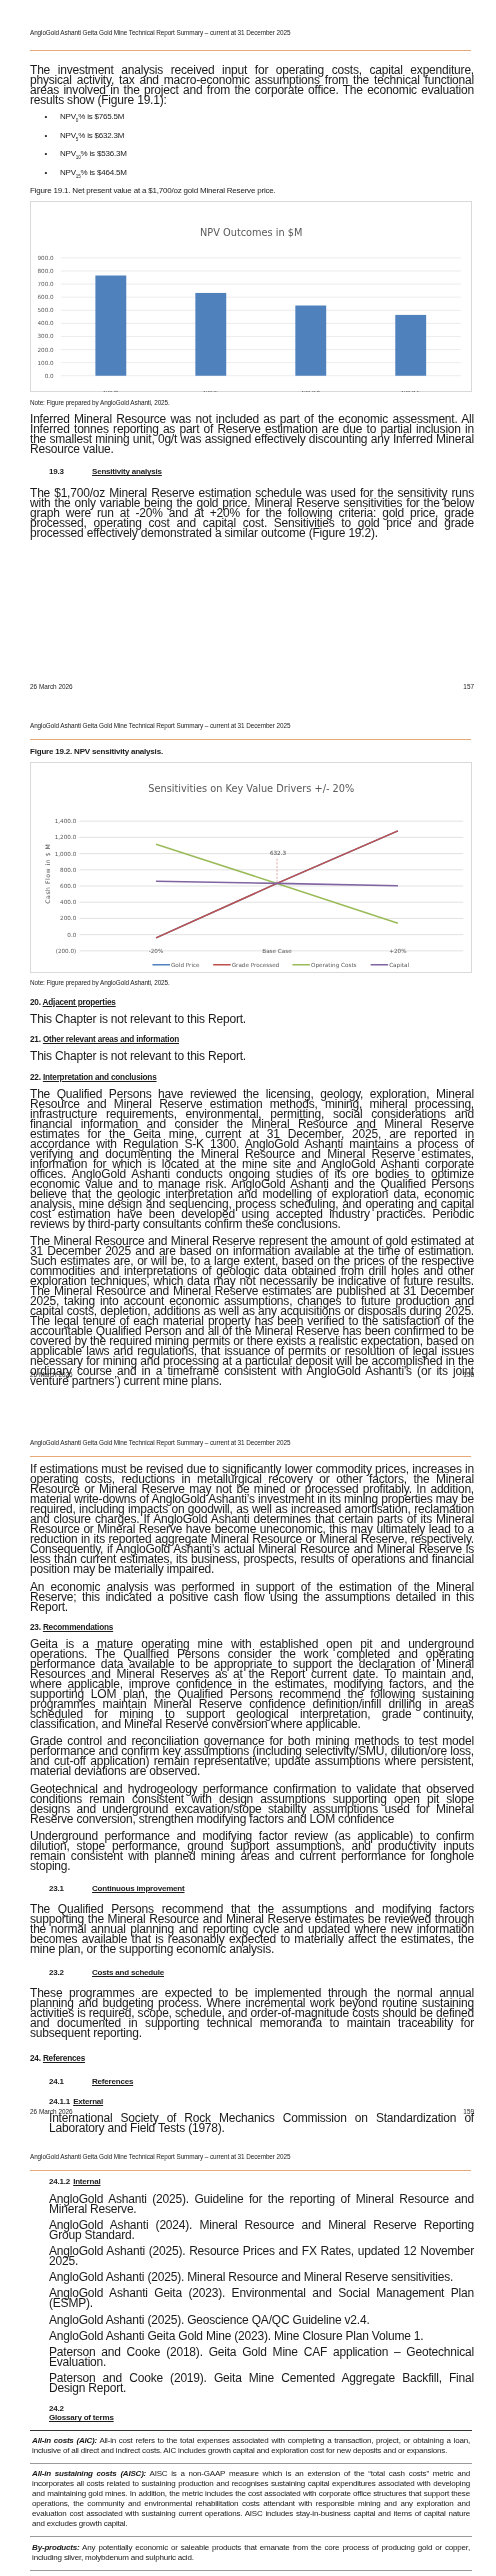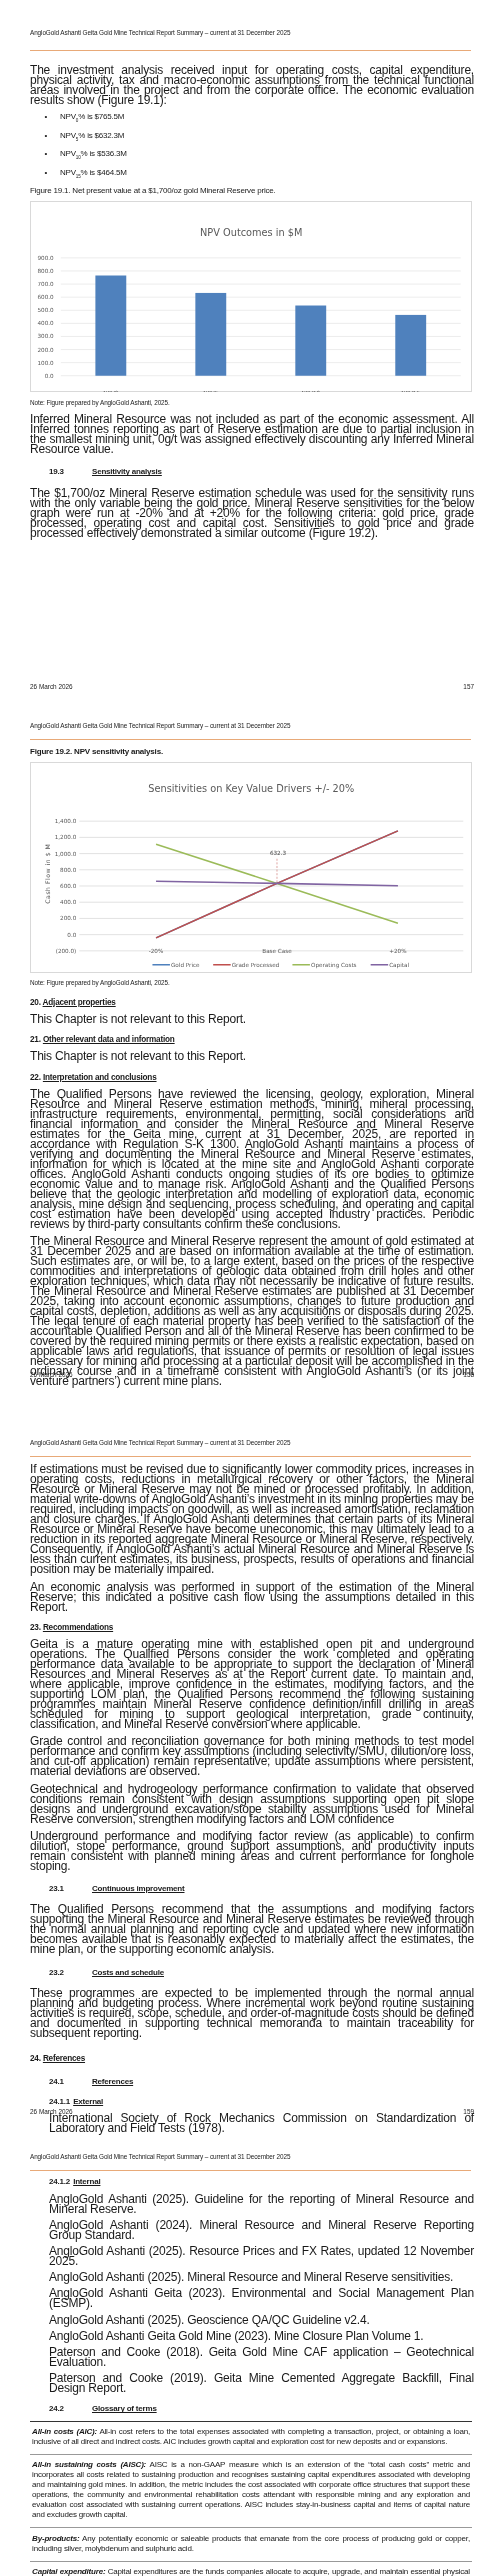--- a/index.html
+++ b/index.html
@@ -168,21 +168,21 @@
           <text x="696" y="396">Capital</text>
         </g>
     </svg>
   </div>
 
   <div class="note">Note: Figure prepared by AngloGold Ashanti, 2025.</div>
 
   <h2 class="chap"><span>20.</span> <span class="ttl">Adjacent properties</span></h2>
   <p class="body">This Chapter is not relevant to this Report.</p>
 
-  <h2 class="chap"><span>21.</span> <span class="ttl">Other relevant data and information</span></h2>
+  <h2 class="chap"><span>21.</span> <span class="ttl">Other relevant areas and information</span></h2>
   <p class="body">This Chapter is not relevant to this Report.</p>
 
   <h2 class="chap"><span>22.</span> <span class="ttl">Interpretation and conclusions</span></h2>
   <p class="body">The Qualified Persons have reviewed the licensing, geology, exploration, Mineral Resource and Mineral Reserve estimation methods, mining, mineral processing, infrastructure requirements, environmental, permitting, social considerations and financial information and consider the Mineral Resource and Mineral Reserve estimates for the Geita mine, current at 31 December, 2025, are reported in accordance with Regulation S-K 1300. AngloGold Ashanti maintains a process of verifying and documenting the Mineral Resource and Mineral Reserve estimates, information for which is located at the mine site and AngloGold Ashanti corporate offices. AngloGold Ashanti conducts ongoing studies of its ore bodies to optimize economic value and to manage risk. AngloGold Ashanti and the Qualified Persons believe that the geologic interpretation and modelling of exploration data, economic analysis, mine design and sequencing, process scheduling, and operating and capital cost estimation have been developed using accepted industry practices. Periodic reviews by third-party consultants confirm these conclusions.</p>
   <p class="body">The Mineral Resource and Mineral Reserve represent the amount of gold estimated at 31 December 2025 and are based on information available at the time of estimation. Such estimates are, or will be, to a large extent, based on the prices of the respective commodities and interpretations of geologic data obtained from drill holes and other exploration techniques, which data may not necessarily be indicative of future results. The Mineral Resource and Mineral Reserve estimates are published at 31 December 2025, taking into account economic assumptions, changes to future production and capital costs, depletion, additions as well as any acquisitions or disposals during 2025. The legal tenure of each material property has been verified to the satisfaction of the accountable Qualified Person and all of the Mineral Reserve has been confirmed to be covered by the required mining permits or there exists a realistic expectation, based on applicable laws and regulations, that issuance of permits or resolution of legal issues necessary for mining and processing at a particular deposit will be accomplished in the ordinary course and in a timeframe consistent with AngloGold Ashanti’s (or its joint venture partners’) current mine plans.</p>
 
   <div class="run-footer" style="top:668px;">
     <span>26 March 2026</span>
     <span>158</span>
   </div>
@@ -238,21 +238,21 @@
   <div class="ref" style="margin-bottom:6.2px;">AngloGold Ashanti (2025). Guideline for the reporting of Mineral Resource and Mineral Reserve.</div>
   <div class="ref" style="margin-bottom:6.2px;">AngloGold Ashanti (2024). Mineral Resource and Mineral Reserve Reporting Group Standard.</div>
   <div class="ref" style="margin-bottom:6.2px;">AngloGold Ashanti (2025). Resource Prices and FX Rates, updated 12 November 2025.</div>
   <div class="ref" style="margin-bottom:6.2px;">AngloGold Ashanti (2025). Mineral Resource and Mineral Reserve sensitivities.</div>
   <div class="ref" style="margin-bottom:6.2px;">AngloGold Ashanti Geita (2023). Environmental and Social Management Plan (ESMP).</div>
   <div class="ref" style="margin-bottom:6.2px;">AngloGold Ashanti (2025). Geoscience QA/QC Guideline v2.4.</div>
   <div class="ref" style="margin-bottom:6.2px;">AngloGold Ashanti Geita Gold Mine (2023). Mine Closure Plan Volume 1.</div>
   <div class="ref" style="margin-bottom:6.2px;">Paterson and Cooke (2018). Geita Gold Mine CAF application – Geotechnical Evaluation.</div>
   <div class="ref" style="margin-bottom:6.2px;">Paterson and Cooke (2019). Geita Mine Cemented Aggregate Backfill, Final Design Report.</div>
 
-  <h3 class="sub" style="margin-top:11.3px;margin-bottom:7.2px;">
+  <h3 class="sub" style="margin-top:11.3px;margin-bottom:7.2px;flex-direction:column;">
     <span class="num">24.2</span>
     <span class="ttl">Glossary of terms</span>
   </h3>
 
   <div class="glossary">
     <div class="gl-item"><span class="term">All-in costs (AIC):</span><span> All-in cost refers to the total expenses associated with completing a transaction, project, or obtaining a loan, inclusive of all direct and indirect costs. AIC includes growth capital and exploration cost for new deposits and or expansions.</span></div>
     <div class="gl-item"><span class="term">All-in sustaining costs (AISC):</span><span> AISC is a non-GAAP measure which is an extension of the “total cash costs” metric and incorporates all costs related to sustaining production and recognises sustaining capital expenditures associated with developing and maintaining gold mines. In addition, the metric includes the cost associated with corporate office structures that support these operations, the community and environmental rehabilitation costs attendant with responsible mining and any exploration and evaluation cost associated with sustaining current operations. AISC includes stay-in-business capital and items of capital nature and excludes growth capital.</span></div>
     <div class="gl-item"><span class="term">By-products:</span><span> Any potentially economic or saleable products that emanate from the core process of producing gold or copper, including silver, molybdenum and sulphuric acid.</span></div>
     <div class="gl-item"><span class="term">Capital expenditure:</span><span> Capital expenditures are the funds companies allocate to acquire, upgrade, and maintain essential physical assets like property, technology, or equipment, crucial for expanding operational capacity and securing long-term economic benefits.</span></div>
     <div class="gl-item"><span class="term">Carbon-in-leach (CIL):</span><span> Gold is leached from a slurry of ore where cyanide and carbon granules are added to the same agitated tanks. The gold loaded carbon granules are separated from the slurry and treated in an elution circuit to remove the gold.</span></div>

